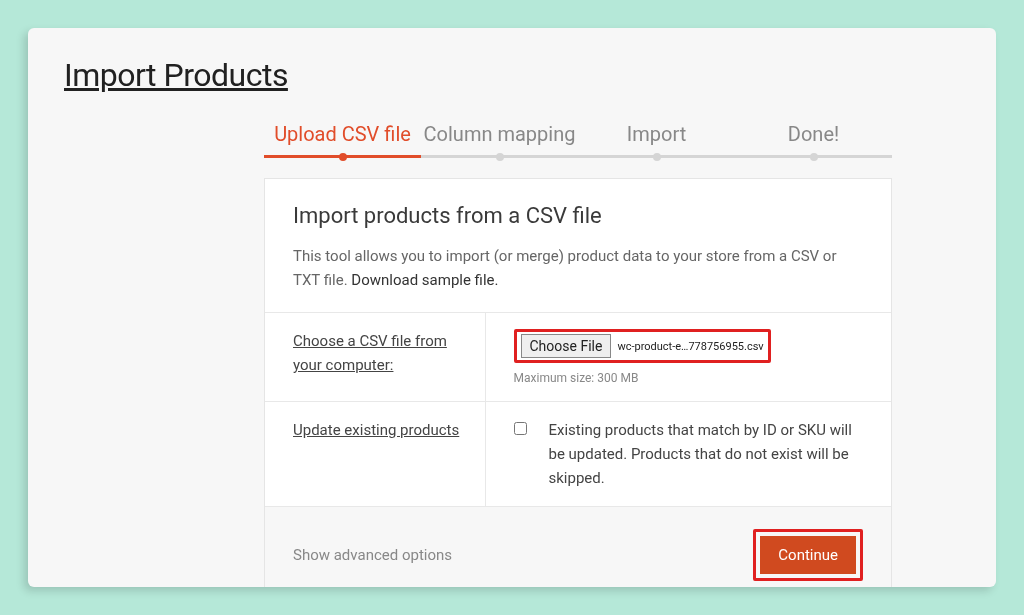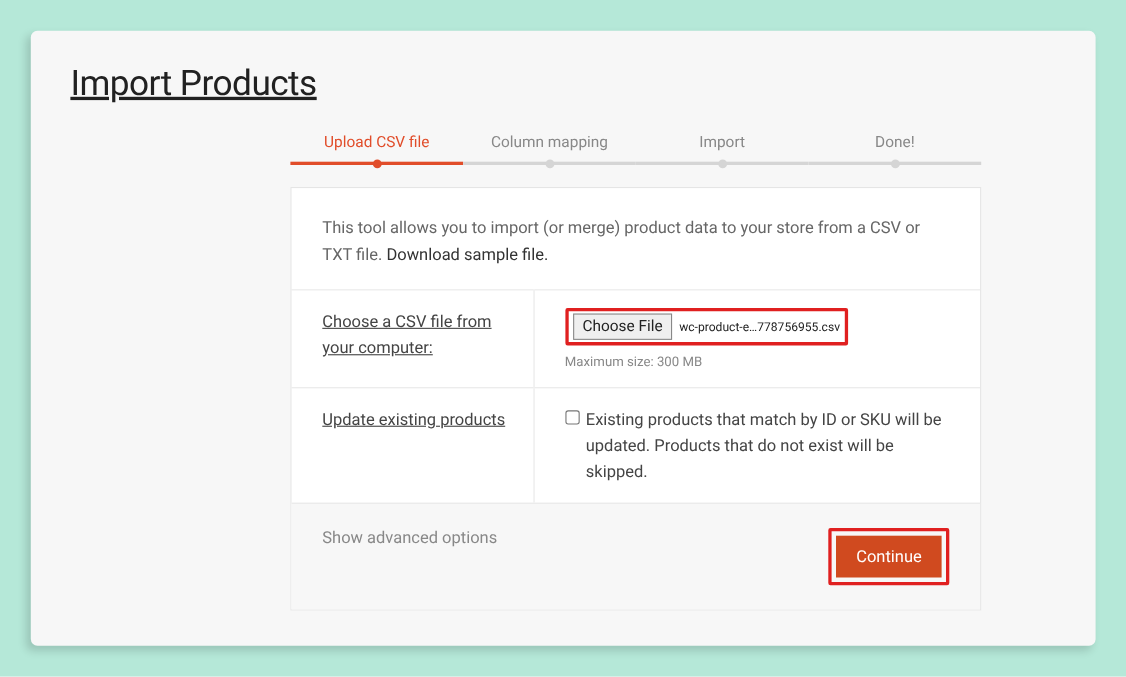--- a/index.html
+++ b/index.html
@@ -47,21 +47,21 @@
       display: flex;
       list-style: none;
       margin-bottom: 0;
     }
     
     .step {
       flex: 1;
       text-align: center;
       position: relative;
       padding-bottom: 12px;
-      font-size: 14px;
+      font-size: 20px;
       color: #888;
     }
     
     .step::after {
       content: '';
       position: absolute;
       bottom: 0;
       left: 0;
       right: 0;
       height: 3px;
@@ -173,41 +173,41 @@
     .max-size {
       font-size: 12px;
       color: #888;
       margin-top: 8px;
       display: block;
     }
     
     .checkbox-wrap {
       display: flex;
       align-items: flex-start;
-      gap: 6px;
+      gap: 22px;
     }
     
     .checkbox-wrap input[type="checkbox"] {
       margin-top: 4px;
       cursor: pointer;
     }
     
     .checkbox-label {
       font-size: 15px;
       color: #444;
       line-height: 1.6;
     }
     
     .card-footer {
       background: #f7f7f7;
       border-top: 1px solid #e8e8e8;
       padding: 22px 28px;
       display: flex;
       justify-content: space-between;
-      align-items: flex-start;
+      align-items: center;
     }
     
     .advanced-link {
       font-size: 15px;
       color: #888;
       text-decoration: none;
       cursor: pointer;
     }
     
     .continue-wrap {
@@ -236,20 +236,21 @@
   <div class="wizard">
     <ul class="steps">
       <li class="step active"><span>Upload CSV file</span></li>
       <li class="step"><span>Column mapping</span></li>
       <li class="step"><span>Import</span></li>
       <li class="step"><span>Done!</span></li>
     </ul>
 
     <div class="card">
       <div class="card-header">
+        <h2 class="card-title">Import products from a CSV file</h2>
         <p class="card-desc">
           <span>This tool allows you to import (or merge) product data to your store from a CSV or TXT file. </span><a class="download-link">Download sample file.</a>
         </p>
       </div>
 
       <table class="form-table">
         <tbody>
             <tr>
           <td>Choose a CSV file from your computer:</td>
           <td>

